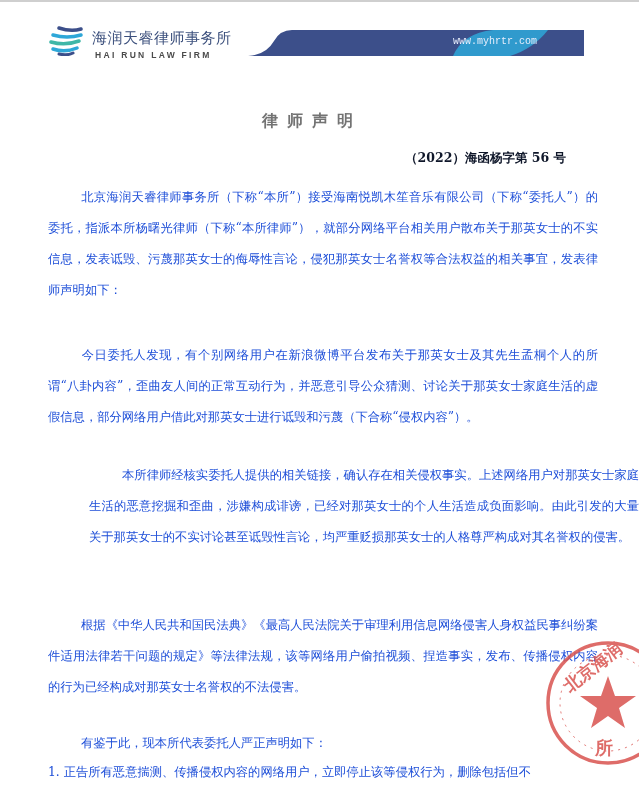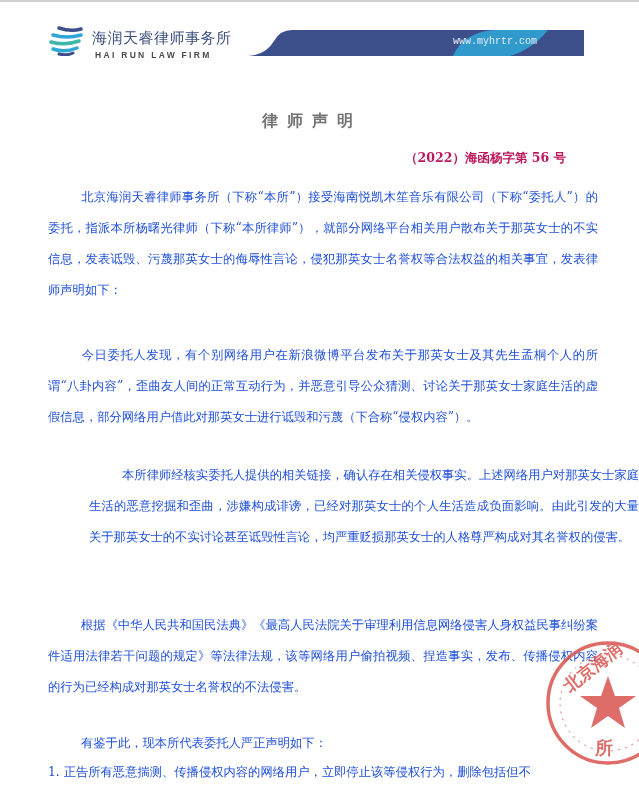--- a/index.html
+++ b/index.html
@@ -28,21 +28,21 @@
     position: absolute; left: 453px; top: 36px;
     font-family: Liberation Mono, monospace; font-size: 10px; color: #e8eefc; white-space: nowrap;
   }
   .title {
     position: absolute; left: 262px; top: 95px;
     font-family: "DejaVu Sans", sans-serif; font-size: 16px; font-weight: bold;
     letter-spacing: 9px; color: #737373; white-space: nowrap; margin-top: 16px;
   }
   .docno {
     position: absolute; right: 73px; top: 150px;
-    font-size: 12.5px; font-weight: bold; color: #be185d; white-space: nowrap;
+    font-size: 12.5px; font-weight: bold; color: #0f172a; white-space: nowrap;
   }
   .para {
     position: absolute; left: 48px; width: 550px;
     font-size: 12.3px; line-height: 31px; color: #1d4ed8;
     text-align: justify; text-justify: inter-character;
     word-break: break-all;
   }
   .para .indent { display: inline-block; width: 33px; }
   .p1 { top: 182px; }
   .p2 { top: 340px; }

